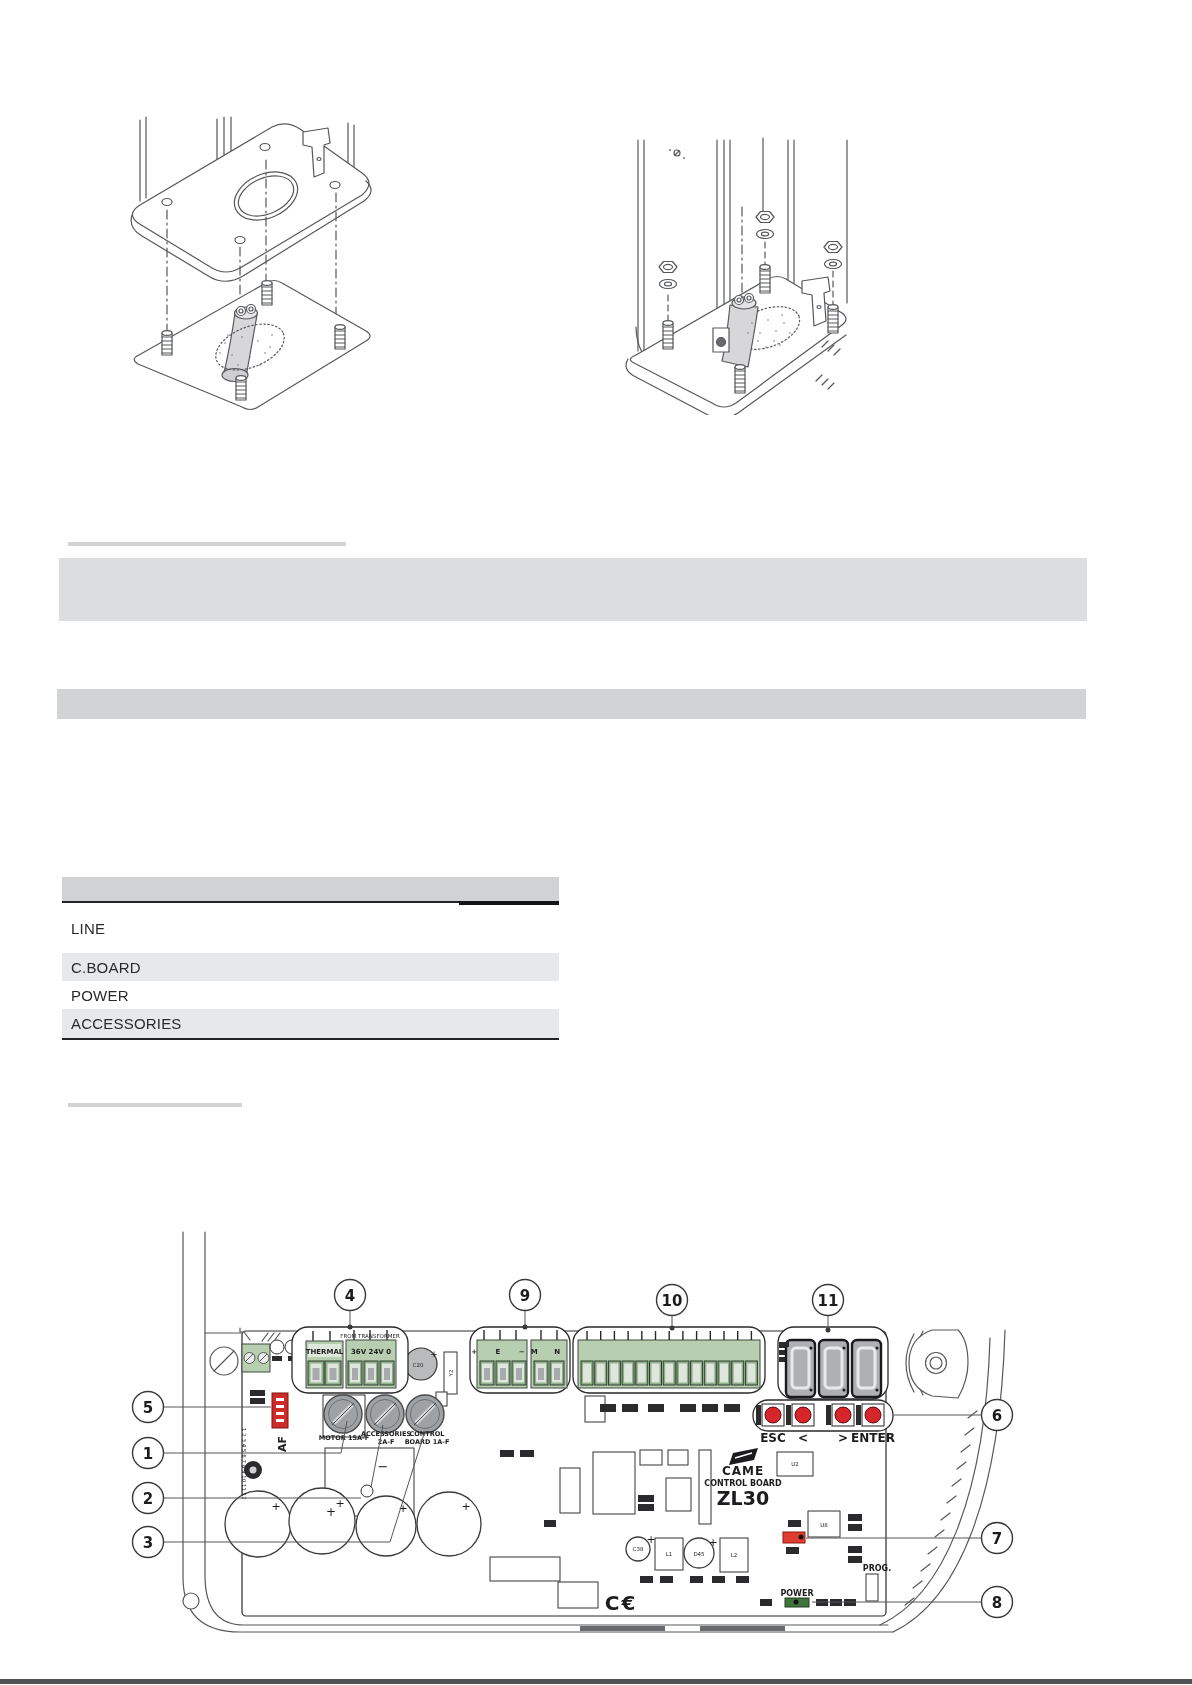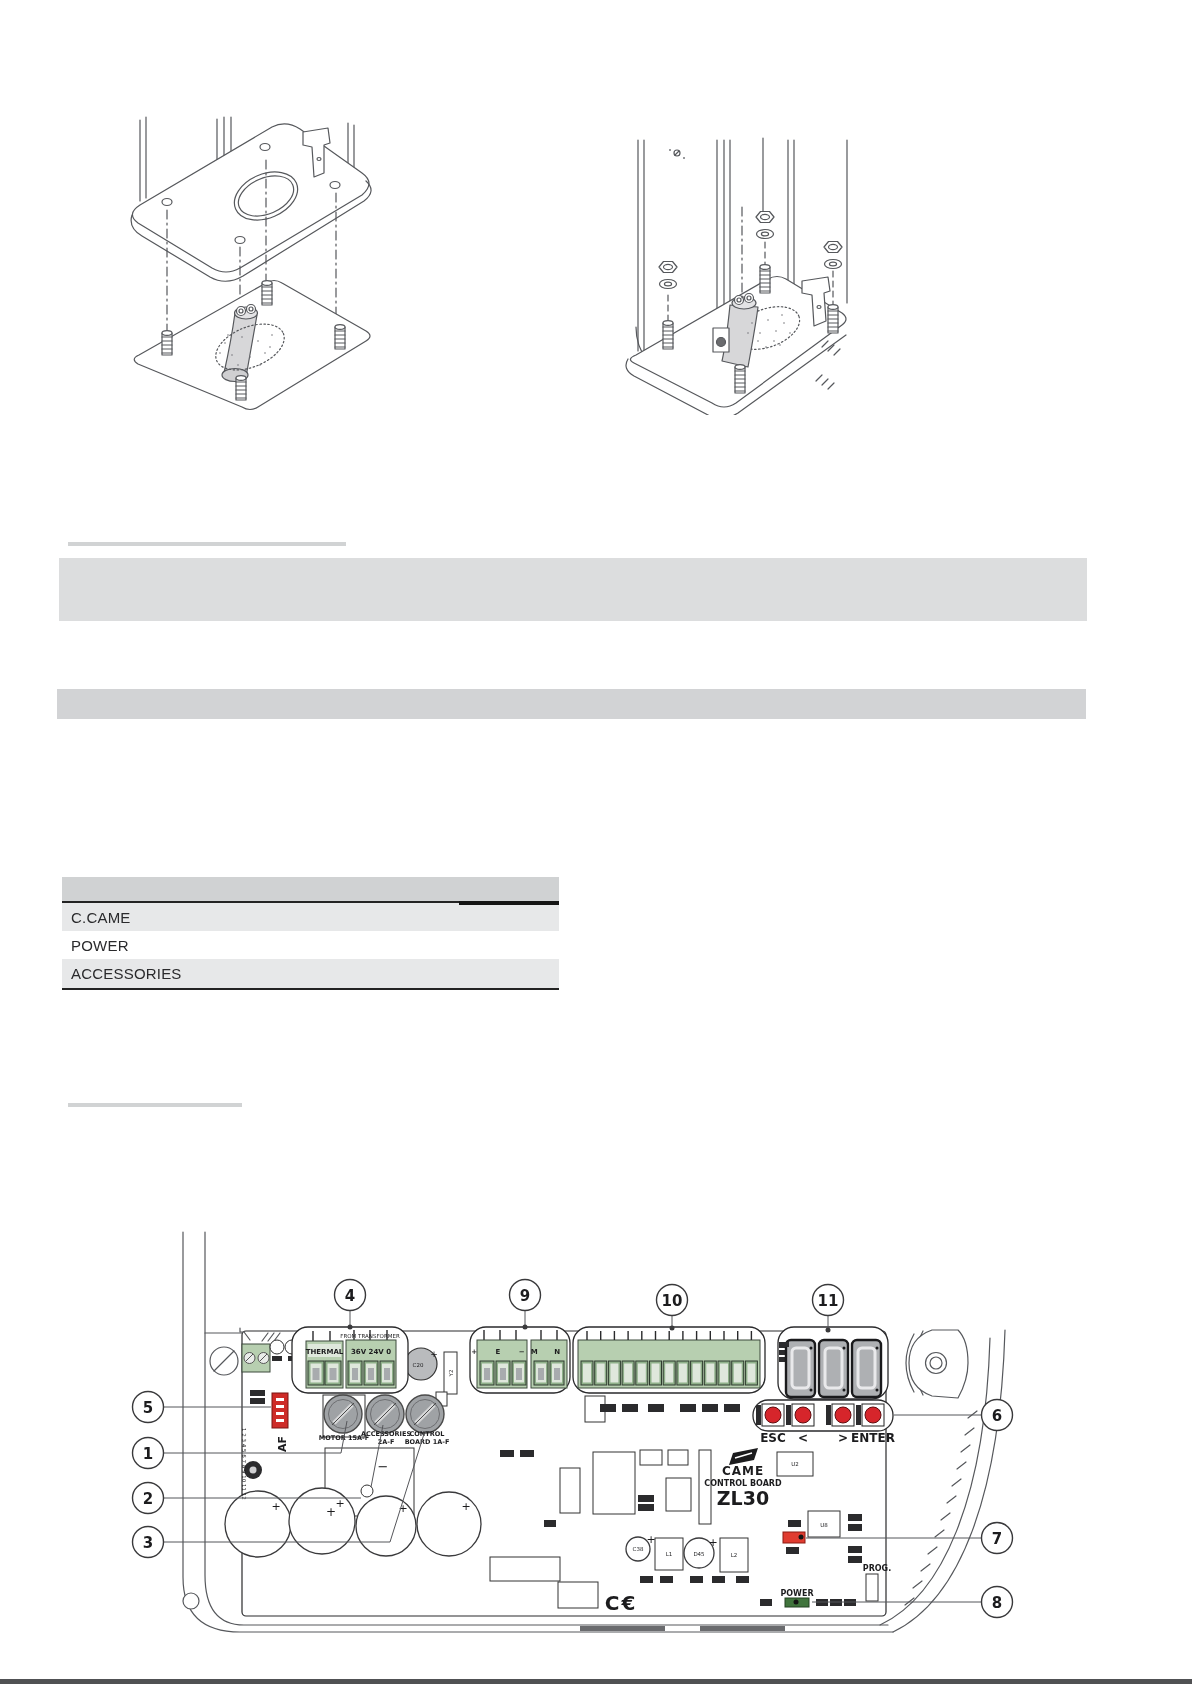--- a/index.html
+++ b/index.html
@@ -175,22 +175,25 @@
 </svg>
 
 <div class="abs rule" style="left:68px;top:542px;width:278px;height:4px;"></div>
 <div class="abs graybar" style="left:59px;top:558px;width:1028px;height:63px;"></div>
 <div class="abs" style="left:57px;top:689px;width:1029px;height:30px;background:#d2d3d5;"></div>
 
 <div class="abs ftable">
   <div class="hdr">
     <div class="thick"></div>
   </div>
+  <div class="row r-line">
+      <span>LINE</span>
+    </div>
   <div class="row r-gray">
-      <span>C.CAME</span>
+      <span>C.BOARD</span>
     </div>
   <div class="row r-white">
       <span>POWER</span>
     </div>
   <div class="row r-last">
       <span>ACCESSORIES</span>
     </div>
 </div>
 
 <div class="abs rule" style="left:68px;top:1103px;width:174px;height:4px;"></div>

